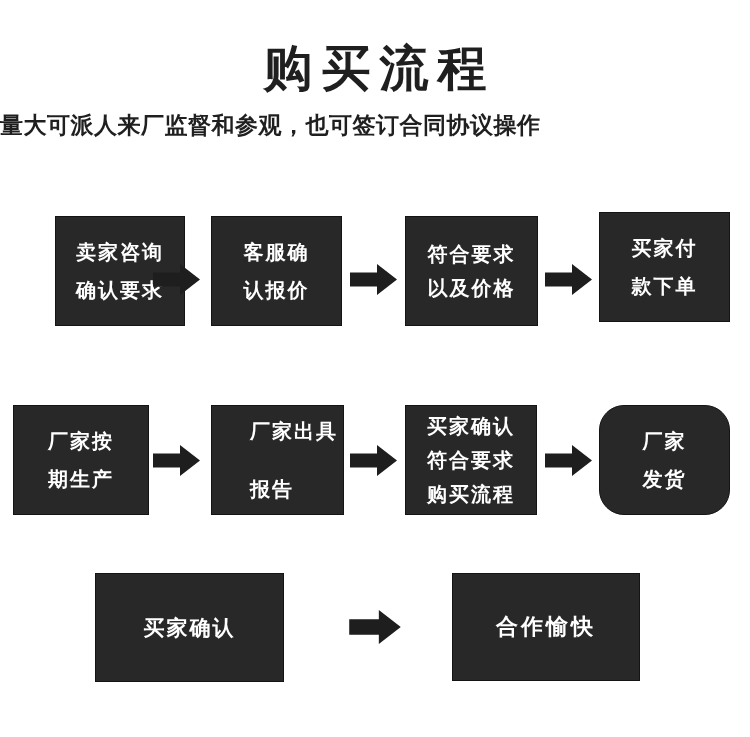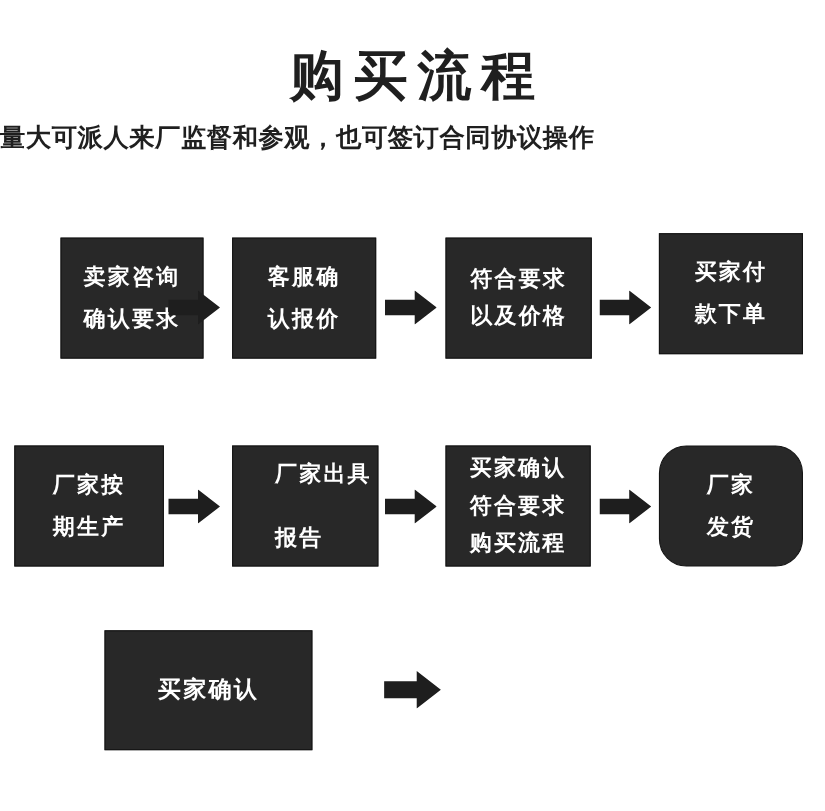--- a/index.html
+++ b/index.html
@@ -154,14 +154,17 @@
   <div class="box big" style="left:95px; top:573px; width:189px; height:109px;">
     <span class="line">买家确认</span>
   </div>
 
   <span class="arrow" style="left:347px; top:610px; width:56px; height:34px;">
     <svg viewBox="0 0 47 31" xmlns="http://www.w3.org/2000/svg" aria-hidden="true">
       <polygon points="0,8.5 27,8.5 27,0 47,15.5 27,31 27,22.5 0,22.5" fill="currentColor"></polygon>
     </svg>
   </span>
 
+  <div class="box single" style="left:452px; top:573px; width:188px; height:108px;">
+    <span class="line">合作愉快</span>
+  </div>
 
 </div>
 
 </body></html>

